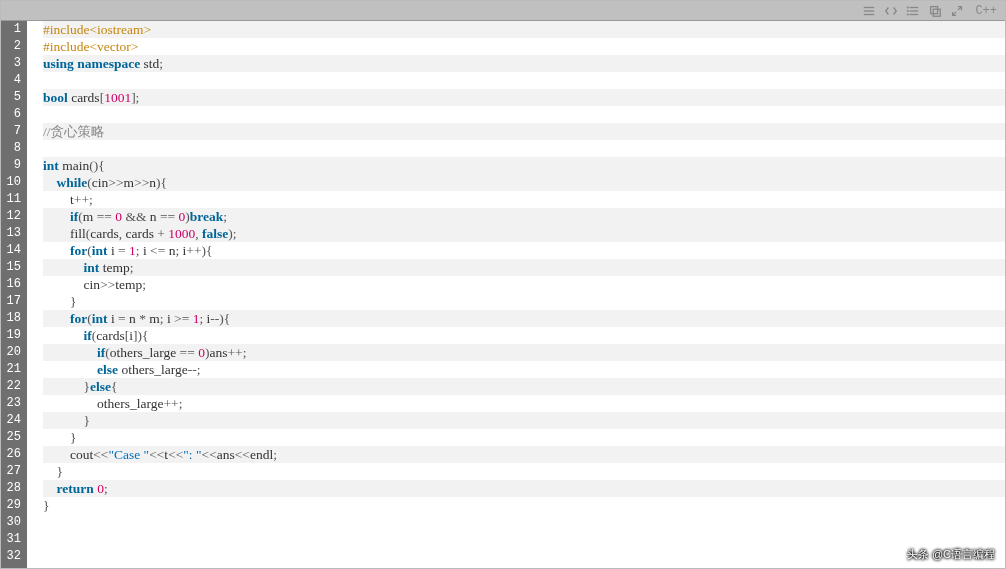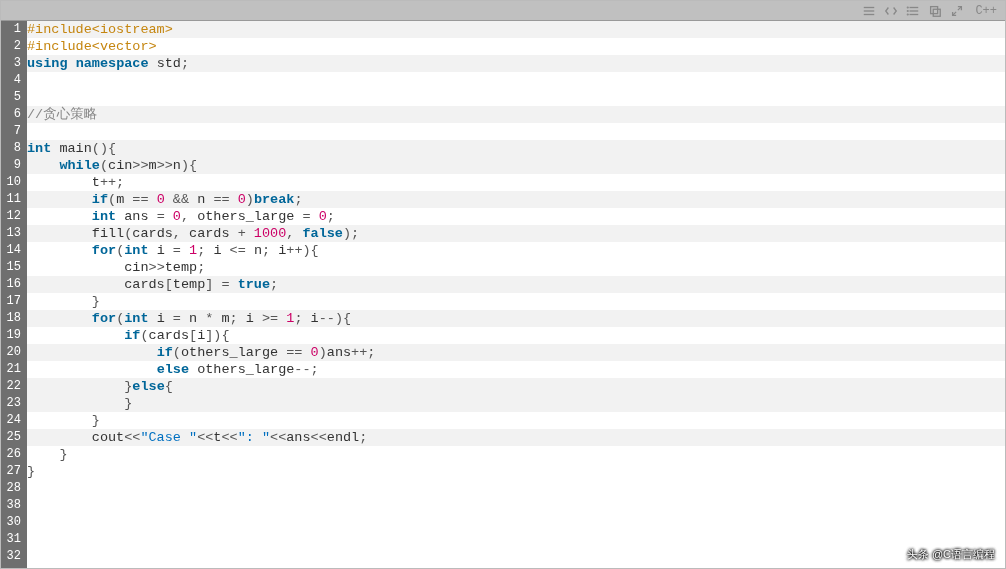--- a/index.html
+++ b/index.html
@@ -48,21 +48,22 @@
       color: #fff;
       text-align: right;
       padding: 0 6px 0 4px;
       user-select: none;
       flex-shrink: 0;
       min-width: 26px;
     }
     .gutter div { height: 17px; line-height: 17px; font-size: 12px; }
     .code {
       flex: 1;
-      padding-left: 0;
+      padding-left: 16px;
+      font-family: Liberation Serif, serif;
     }
     .line {
       height: 17px;
       line-height: 17px;
       white-space: pre;
       font-size: 13.5px;
     }
     .line.odd { background: #f2f2f2; }
     .line.even { background: #ffffff; }
     .tok-preproc { color: #c58610; }
@@ -152,49 +153,51 @@
       <div>19</div>
       <div>20</div>
       <div>21</div>
       <div>22</div>
       <div>23</div>
       <div>24</div>
       <div>25</div>
       <div>26</div>
       <div>27</div>
       <div>28</div>
-      <div>38</div>
+      <div>29</div>
       <div>30</div>
       <div>31</div>
       <div>32</div>
     </div>
   <div class="code" id="code">
       <div class="line odd"><span class="tok-preproc">#include&lt;iostream&gt;</span></div>
       <div class="line even"><span class="tok-preproc">#include&lt;vector&gt;</span></div>
       <div class="line odd"><span class="tok-keyword">using</span><span class="tok-ident"> </span><span class="tok-keyword">namespace</span><span class="tok-ident"> std</span><span class="tok-punct">;</span></div>
       <div class="line even"></div>
+      <div class="line odd"><span class="tok-keyword">bool</span><span class="tok-ident"> cards</span><span class="tok-punct">[</span><span class="tok-number">1001</span><span class="tok-punct">];</span></div>
       <div class="line even"></div>
       <div class="line odd"><span class="tok-comment">//贪心策略</span></div>
       <div class="line even"></div>
       <div class="line odd"><span class="tok-keyword">int</span><span class="tok-ident"> main</span><span class="tok-punct">(){</span></div>
       <div class="line odd"><span class="tok-ident">    </span><span class="tok-keyword">while</span><span class="tok-punct">(</span><span class="tok-ident">cin</span><span class="tok-punct">&gt;&gt;</span><span class="tok-ident">m</span><span class="tok-punct">&gt;&gt;</span><span class="tok-ident">n</span><span class="tok-punct">){</span></div>
       <div class="line even"><span class="tok-ident">        t</span><span class="tok-punct">++;</span></div>
       <div class="line odd"><span class="tok-ident">        </span><span class="tok-keyword">if</span><span class="tok-punct">(</span><span class="tok-ident">m </span><span class="tok-punct">== </span><span class="tok-number">0</span><span class="tok-ident"> </span><span class="tok-punct">&amp;&amp; </span><span class="tok-ident">n </span><span class="tok-punct">== </span><span class="tok-number">0</span><span class="tok-punct">)</span><span class="tok-keyword">break</span><span class="tok-punct">;</span></div>
-      <div class="line even"><span class="tok-ident">        </span><span class="tok-keyword">int</span><span class="tok-ident"> ans </span><span class="tok-punct">= </span><span class="tok-number">0</span><span class="tok-punct">, </span><span class="tok-ident">others_large </span><span class="tok-punct">= </span><span class="tok-number">0</span><span class="tok-punct">;</span></div>
       <div class="line odd"><span class="tok-ident">        fill</span><span class="tok-punct">(</span><span class="tok-ident">cards</span><span class="tok-punct">, </span><span class="tok-ident">cards </span><span class="tok-punct">+ </span><span class="tok-number">1000</span><span class="tok-punct">, </span><span class="tok-bool">false</span><span class="tok-punct">);</span></div>
       <div class="line even"><span class="tok-ident">        </span><span class="tok-keyword">for</span><span class="tok-punct">(</span><span class="tok-keyword">int</span><span class="tok-ident"> i </span><span class="tok-punct">= </span><span class="tok-number">1</span><span class="tok-punct">; </span><span class="tok-ident">i </span><span class="tok-punct">&lt;= </span><span class="tok-ident">n</span><span class="tok-punct">; </span><span class="tok-ident">i</span><span class="tok-punct">++){</span></div>
+      <div class="line odd"><span class="tok-ident">            </span><span class="tok-keyword">int</span><span class="tok-ident"> temp</span><span class="tok-punct">;</span></div>
       <div class="line even"><span class="tok-ident">            cin</span><span class="tok-punct">&gt;&gt;</span><span class="tok-ident">temp</span><span class="tok-punct">;</span></div>
-      <div class="line odd"><span class="tok-ident">            cards</span><span class="tok-punct">[</span><span class="tok-ident">temp</span><span class="tok-punct">] = </span><span class="tok-bool">true</span><span class="tok-punct">;</span></div>
       <div class="line even"><span class="tok-ident">        </span><span class="tok-punct">}</span></div>
       <div class="line odd"><span class="tok-ident">        </span><span class="tok-keyword">for</span><span class="tok-punct">(</span><span class="tok-keyword">int</span><span class="tok-ident"> i </span><span class="tok-punct">= </span><span class="tok-ident">n </span><span class="tok-punct">* </span><span class="tok-ident">m</span><span class="tok-punct">; </span><span class="tok-ident">i </span><span class="tok-punct">&gt;= </span><span class="tok-number">1</span><span class="tok-punct">; </span><span class="tok-ident">i</span><span class="tok-punct">--){</span></div>
       <div class="line even"><span class="tok-ident">            </span><span class="tok-keyword">if</span><span class="tok-punct">(</span><span class="tok-ident">cards</span><span class="tok-punct">[</span><span class="tok-ident">i</span><span class="tok-punct">]){</span></div>
       <div class="line odd"><span class="tok-ident">                </span><span class="tok-keyword">if</span><span class="tok-punct">(</span><span class="tok-ident">others_large </span><span class="tok-punct">== </span><span class="tok-number">0</span><span class="tok-punct">)</span><span class="tok-ident">ans</span><span class="tok-punct">++;</span></div>
       <div class="line even"><span class="tok-ident">                </span><span class="tok-keyword">else</span><span class="tok-ident"> others_large</span><span class="tok-punct">--;</span></div>
       <div class="line odd"><span class="tok-ident">            </span><span class="tok-punct">}</span><span class="tok-keyword">else</span><span class="tok-punct">{</span></div>
+      <div class="line even"><span class="tok-ident">                others_large</span><span class="tok-punct">++;</span></div>
       <div class="line odd"><span class="tok-ident">            </span><span class="tok-punct">}</span></div>
       <div class="line even"><span class="tok-ident">        </span><span class="tok-punct">}</span></div>
       <div class="line odd"><span class="tok-ident">        cout</span><span class="tok-punct">&lt;&lt;</span><span class="tok-string">"Case "</span><span class="tok-punct">&lt;&lt;</span><span class="tok-ident">t</span><span class="tok-punct">&lt;&lt;</span><span class="tok-string">": "</span><span class="tok-punct">&lt;&lt;</span><span class="tok-ident">ans</span><span class="tok-punct">&lt;&lt;</span><span class="tok-ident">endl</span><span class="tok-punct">;</span></div>
       <div class="line even"><span class="tok-ident">    </span><span class="tok-punct">}</span></div>
+      <div class="line odd"><span class="tok-ident">    </span><span class="tok-keyword">return</span><span class="tok-ident"> </span><span class="tok-number">0</span><span class="tok-punct">;</span></div>
       <div class="line even"><span class="tok-punct">}</span></div>
     </div>
 </div>
 
 <div class="watermark">头条 @C语言编程</div>
 
 </body></html>

